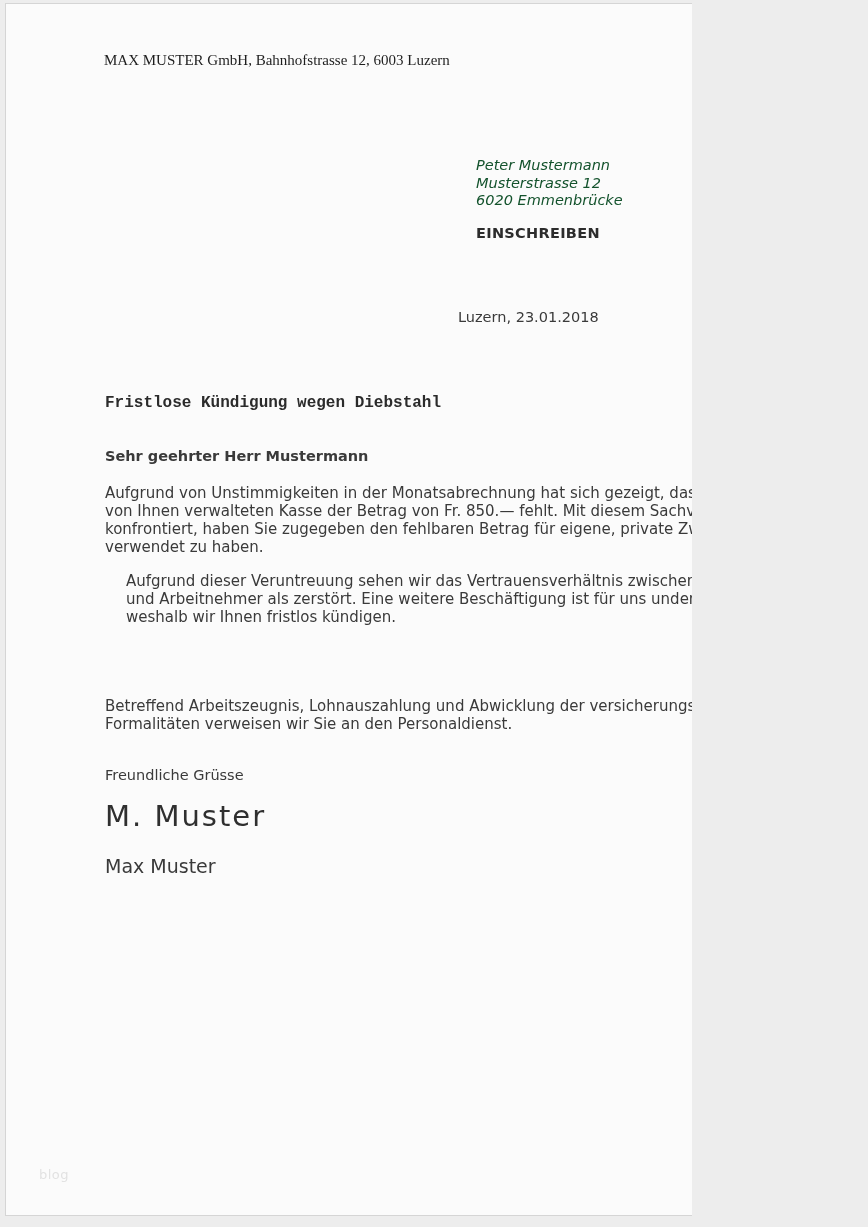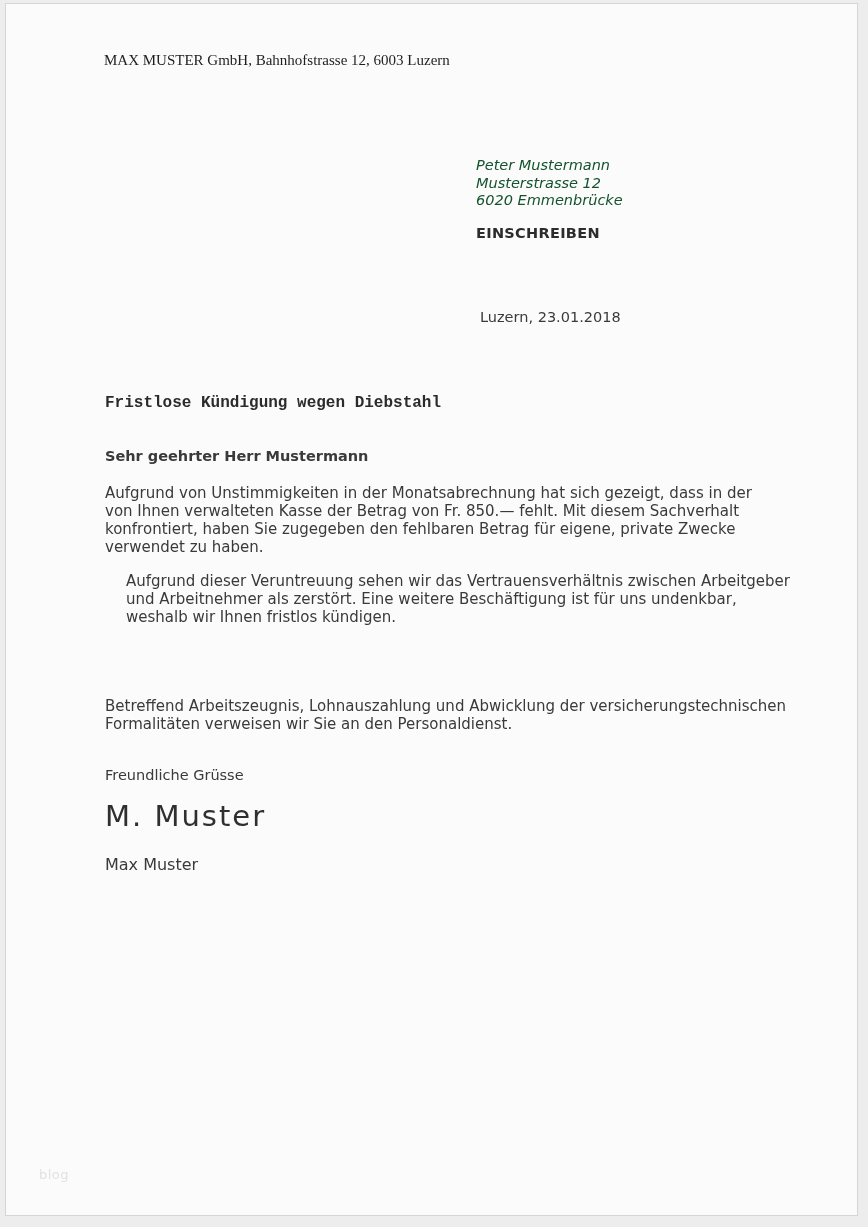--- a/index.html
+++ b/index.html
@@ -3,21 +3,21 @@
 <meta charset="utf-8">
 <style>
   html, body {
     margin: 0;
     padding: 0;
     background: #ededed;
     font-family: "DejaVu Sans", "Liberation Sans", sans-serif;
   }
   .viewport {
     position: relative;
-    width: 868px;
+    width: 692px;
     height: 1227px;
     background: #ededed;
     overflow: hidden;
   }
   .page {
     position: absolute;
     left: 5px;
     top: 3px;
     width: 853px;
     height: 1213px;
@@ -45,21 +45,21 @@
   }
   .delivery-mode {
     left: 470px;
     top: 221px;
     font-size: 14.5px;
     font-weight: bold;
     color: #2c2c2c;
     letter-spacing: 0.3px;
   }
   .date-line {
-    left: 474px;
+    left: 452px;
     top: 305px;
     font-size: 14.5px;
     color: #3a3a3a;
   }
   .subject-line {
     left: 99px;
     top: 390px;
     font-size: 16px;
     font-weight: bold;
     color: #2b2b2b;
@@ -93,21 +93,21 @@
     left: 99px;
     top: 795px;
     font-size: 29px;
     letter-spacing: 2px;
     color: #2f2f2f;
     font-family: "DejaVu Sans", sans-serif;
   }
   .signer-name {
     left: 99px;
     top: 851px;
-    font-size: 16px;
+    font-size: 19px;
     color: #3a3a3a;
   }
   .watermark {
     left: 33px;
     top: 1163px;
     font-size: 13px;
     color: #e2e2e2;
     letter-spacing: 0.5px;
   }
 </style>

